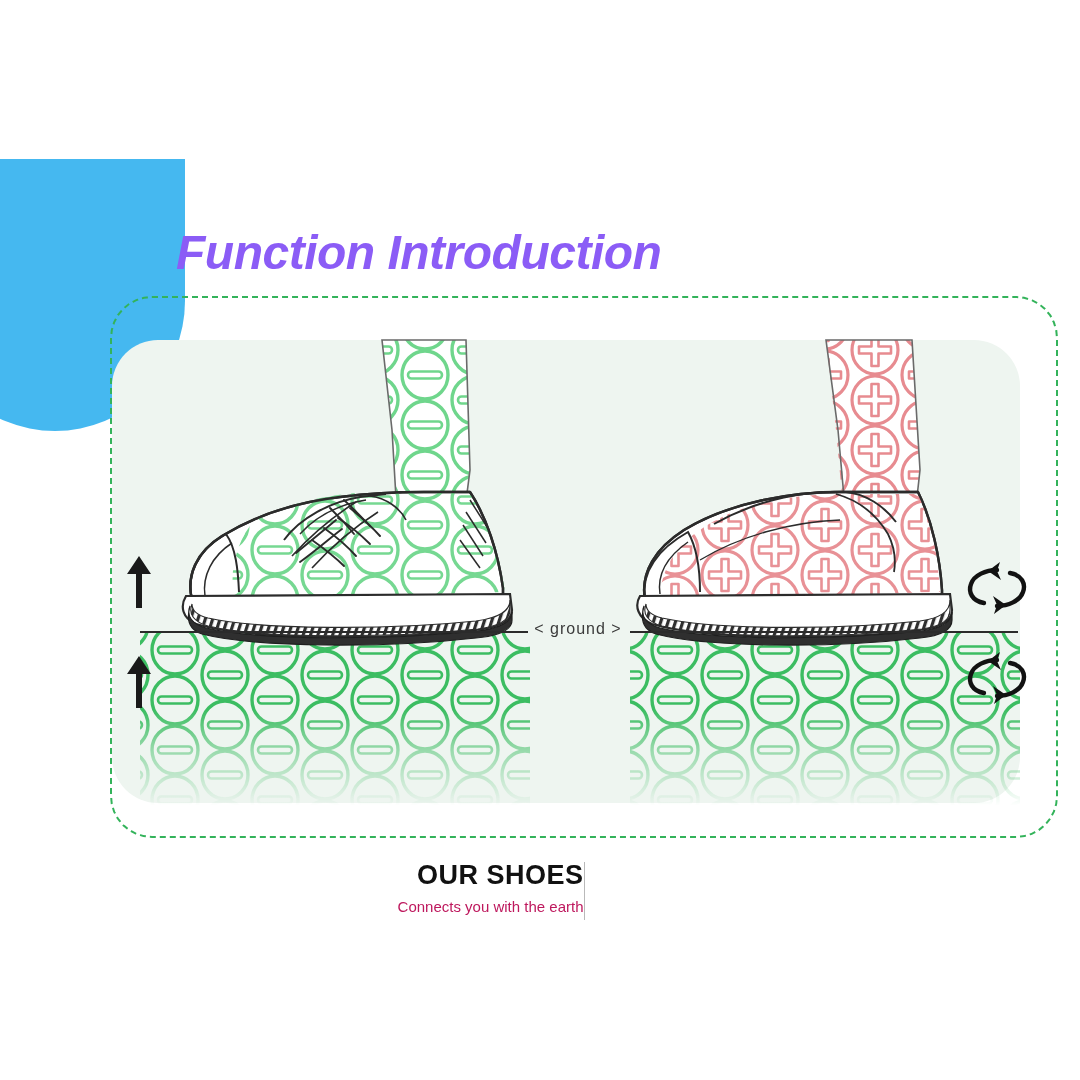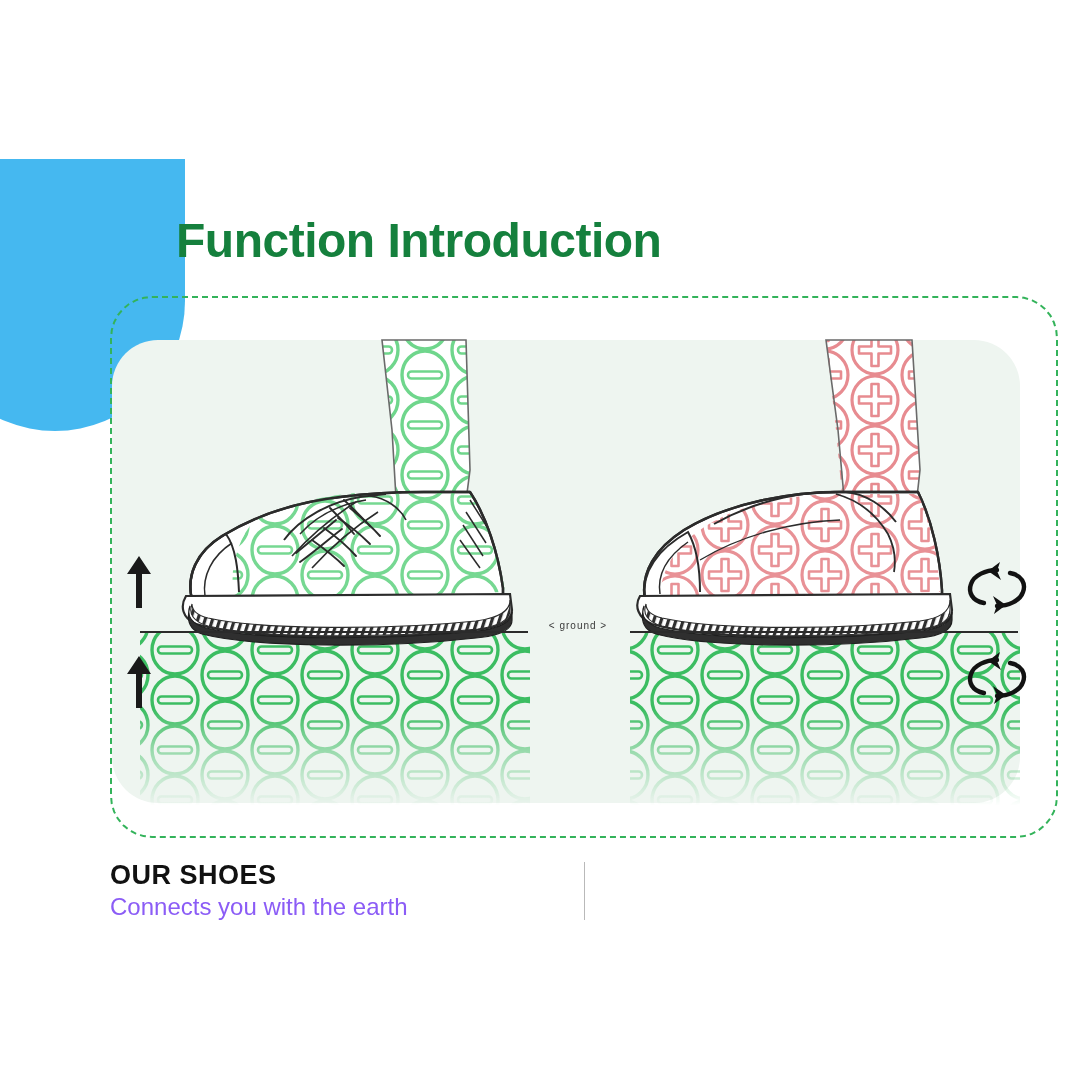--- a/index.html
+++ b/index.html
@@ -17,27 +17,28 @@
     left:-75px; top:159px;
     width:260px; height:272px;
     background:#45b8f0;
     border-radius:0 0 130px 130px;
     z-index:1;
   }
 
   
   #page-title{
     position:absolute;
-    left:176px; top:213px;
+    left:176px; top:225px;
     font-size:48px;
     font-weight:bold;
     letter-spacing:-0.5px;
-    color:#15803d;
+    color:#8b5cf6;
     z-index:3;
     white-space:nowrap;
+    font-style:italic;
   }
 
   
   #diagram-frame{
     position:absolute;
     left:110px; top:296px;
     width:948px; height:542px;
     border:2.5px dashed #33b35a;
     border-radius:42px;
     box-sizing:border-box;
@@ -62,21 +63,21 @@
     z-index:6;
   }
   #ground-line-left{ left:140px; top:631px; width:388px; }
   #ground-line-right{ left:630px; top:631px; width:388px; }
 
   #ground-label{
     position:absolute;
     left:528px; top:620px;
     width:100px;
     text-align:center;
-    font-size:10px;
+    font-size:16px;
     color:#3b3b3b;
     letter-spacing:1px;
     z-index:7;
     white-space:nowrap;
   }
 
   
   .side-icon{ position:absolute; z-index:7; }
   #arrow-up-above{ left:122px; top:552px; }
   #arrow-up-below{ left:122px; top:652px; }
@@ -87,32 +88,32 @@
   #captions{
     position:absolute;
     left:110px; top:858px;
     width:948px; height:72px;
     z-index:4;
     display:flex;
     align-items:flex-start;
   }
   .caption-col{
     flex:1 1 0;
-    text-align:left;
+    text-align:right;
   }
   .caption-title{
     font-size:27px;
     font-weight:bold;
     color:#111111;
     letter-spacing:0.5px;
     line-height:34px;
   }
   .caption-sub{
-    font-size:24px;
-    color:#8b5cf6;
+    font-size:15px;
+    color:#be185d;
     line-height:30px;
   }
   #caption-divider{
     width:1px;
     height:58px;
     background:#b9b9b9;
     margin-top:4px;
     flex:0 0 1px;
   }
 

